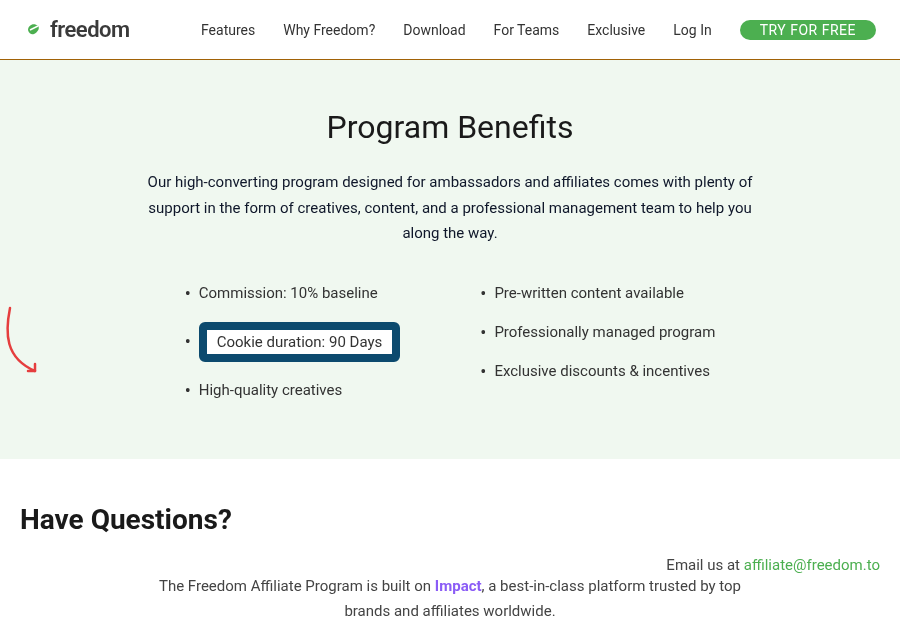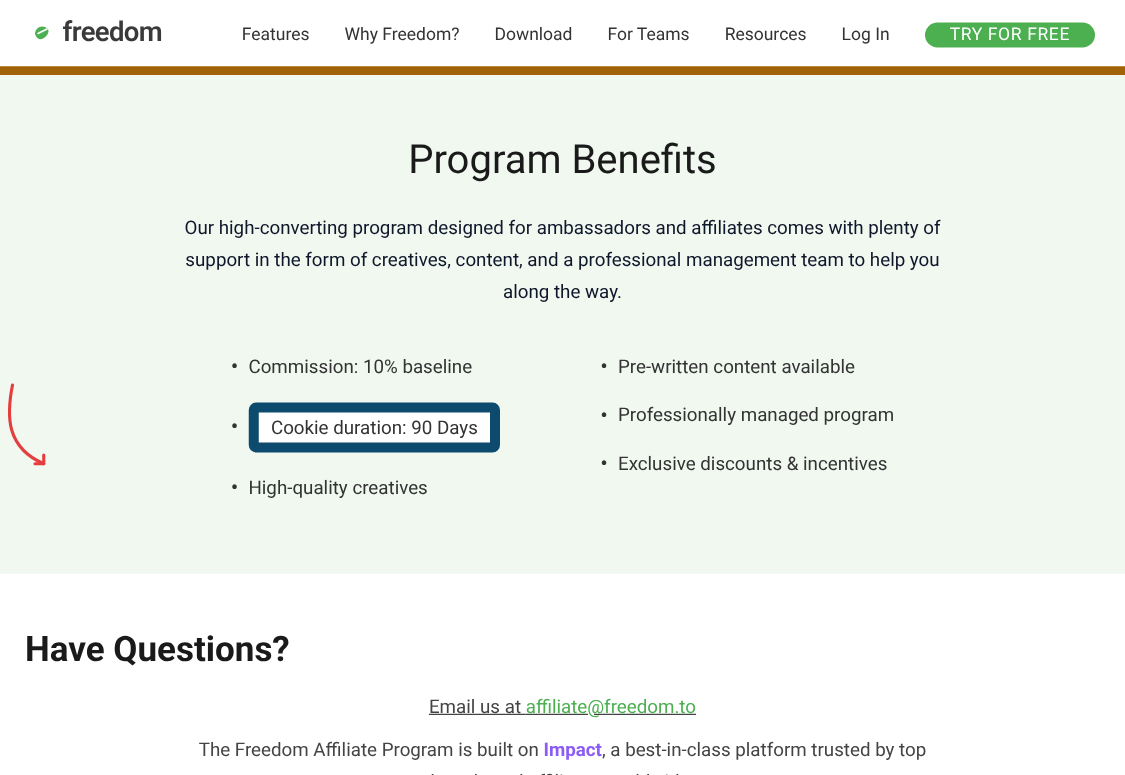--- a/index.html
+++ b/index.html
@@ -12,21 +12,21 @@
       overflow: hidden;
     }
 
     
     nav {
       display: flex;
       align-items: center;
       justify-content: space-between;
       padding: 0 24px;
       height: 60px;
-      border-bottom: 7px solid #a16207;
+      border-bottom: 1px solid #a16207;
       background: #fff;
     }
     .nav-logo {
       display: flex;
       align-items: center;
       gap: 6px;
       text-decoration: none;
     }
     .nav-logo-icon {
       width: 20px;
@@ -134,25 +134,23 @@
 
     .questions-title {
       text-align: left;
       font-size: 28px;
       font-weight: 700;
       color: #1a1a1a;
       margin-bottom: 20px;
     }
 
     .questions-email {
-      text-align: center;
+      text-align: right;
       font-size: 15px;
       color: #444;
-      margin-bottom: 14px;
-      text-decoration: underline;
     }
 
     .questions-email a {
       color: #4caf50;
       text-decoration: none;
     }
 
     .questions-desc {
       text-align: center;
       font-size: 15px;
@@ -184,21 +182,21 @@
       <line x1="6" y1="10" x2="14" y2="6" stroke="#fff" stroke-width="1.5"></line>
     </svg>
     <span class="nav-logo-text">freedom</span>
   </a>
 
   <ul class="nav-links">
     <li><a href="#">Features</a></li>
     <li><a href="#">Why Freedom?</a></li>
     <li><a href="#">Download</a></li>
     <li><a href="#">For Teams</a></li>
-    <li><a href="#">Resources</a></li>
+    <li><a href="#">Exclusive</a></li>
     <li><a href="#">Log In</a></li>
     <li><a class="nav-cta" href="#">TRY FOR FREE</a></li>
   </ul>
 </nav>
 
 <section class="main">
   <h2 class="section-title">Program Benefits</h2>
   <p class="section-desc">Our high-converting program designed for ambassadors and affiliates comes with plenty of support in the form of creatives, content, and a professional management team to help you along the way.</p>
 
   <div class="benefits-grid">

